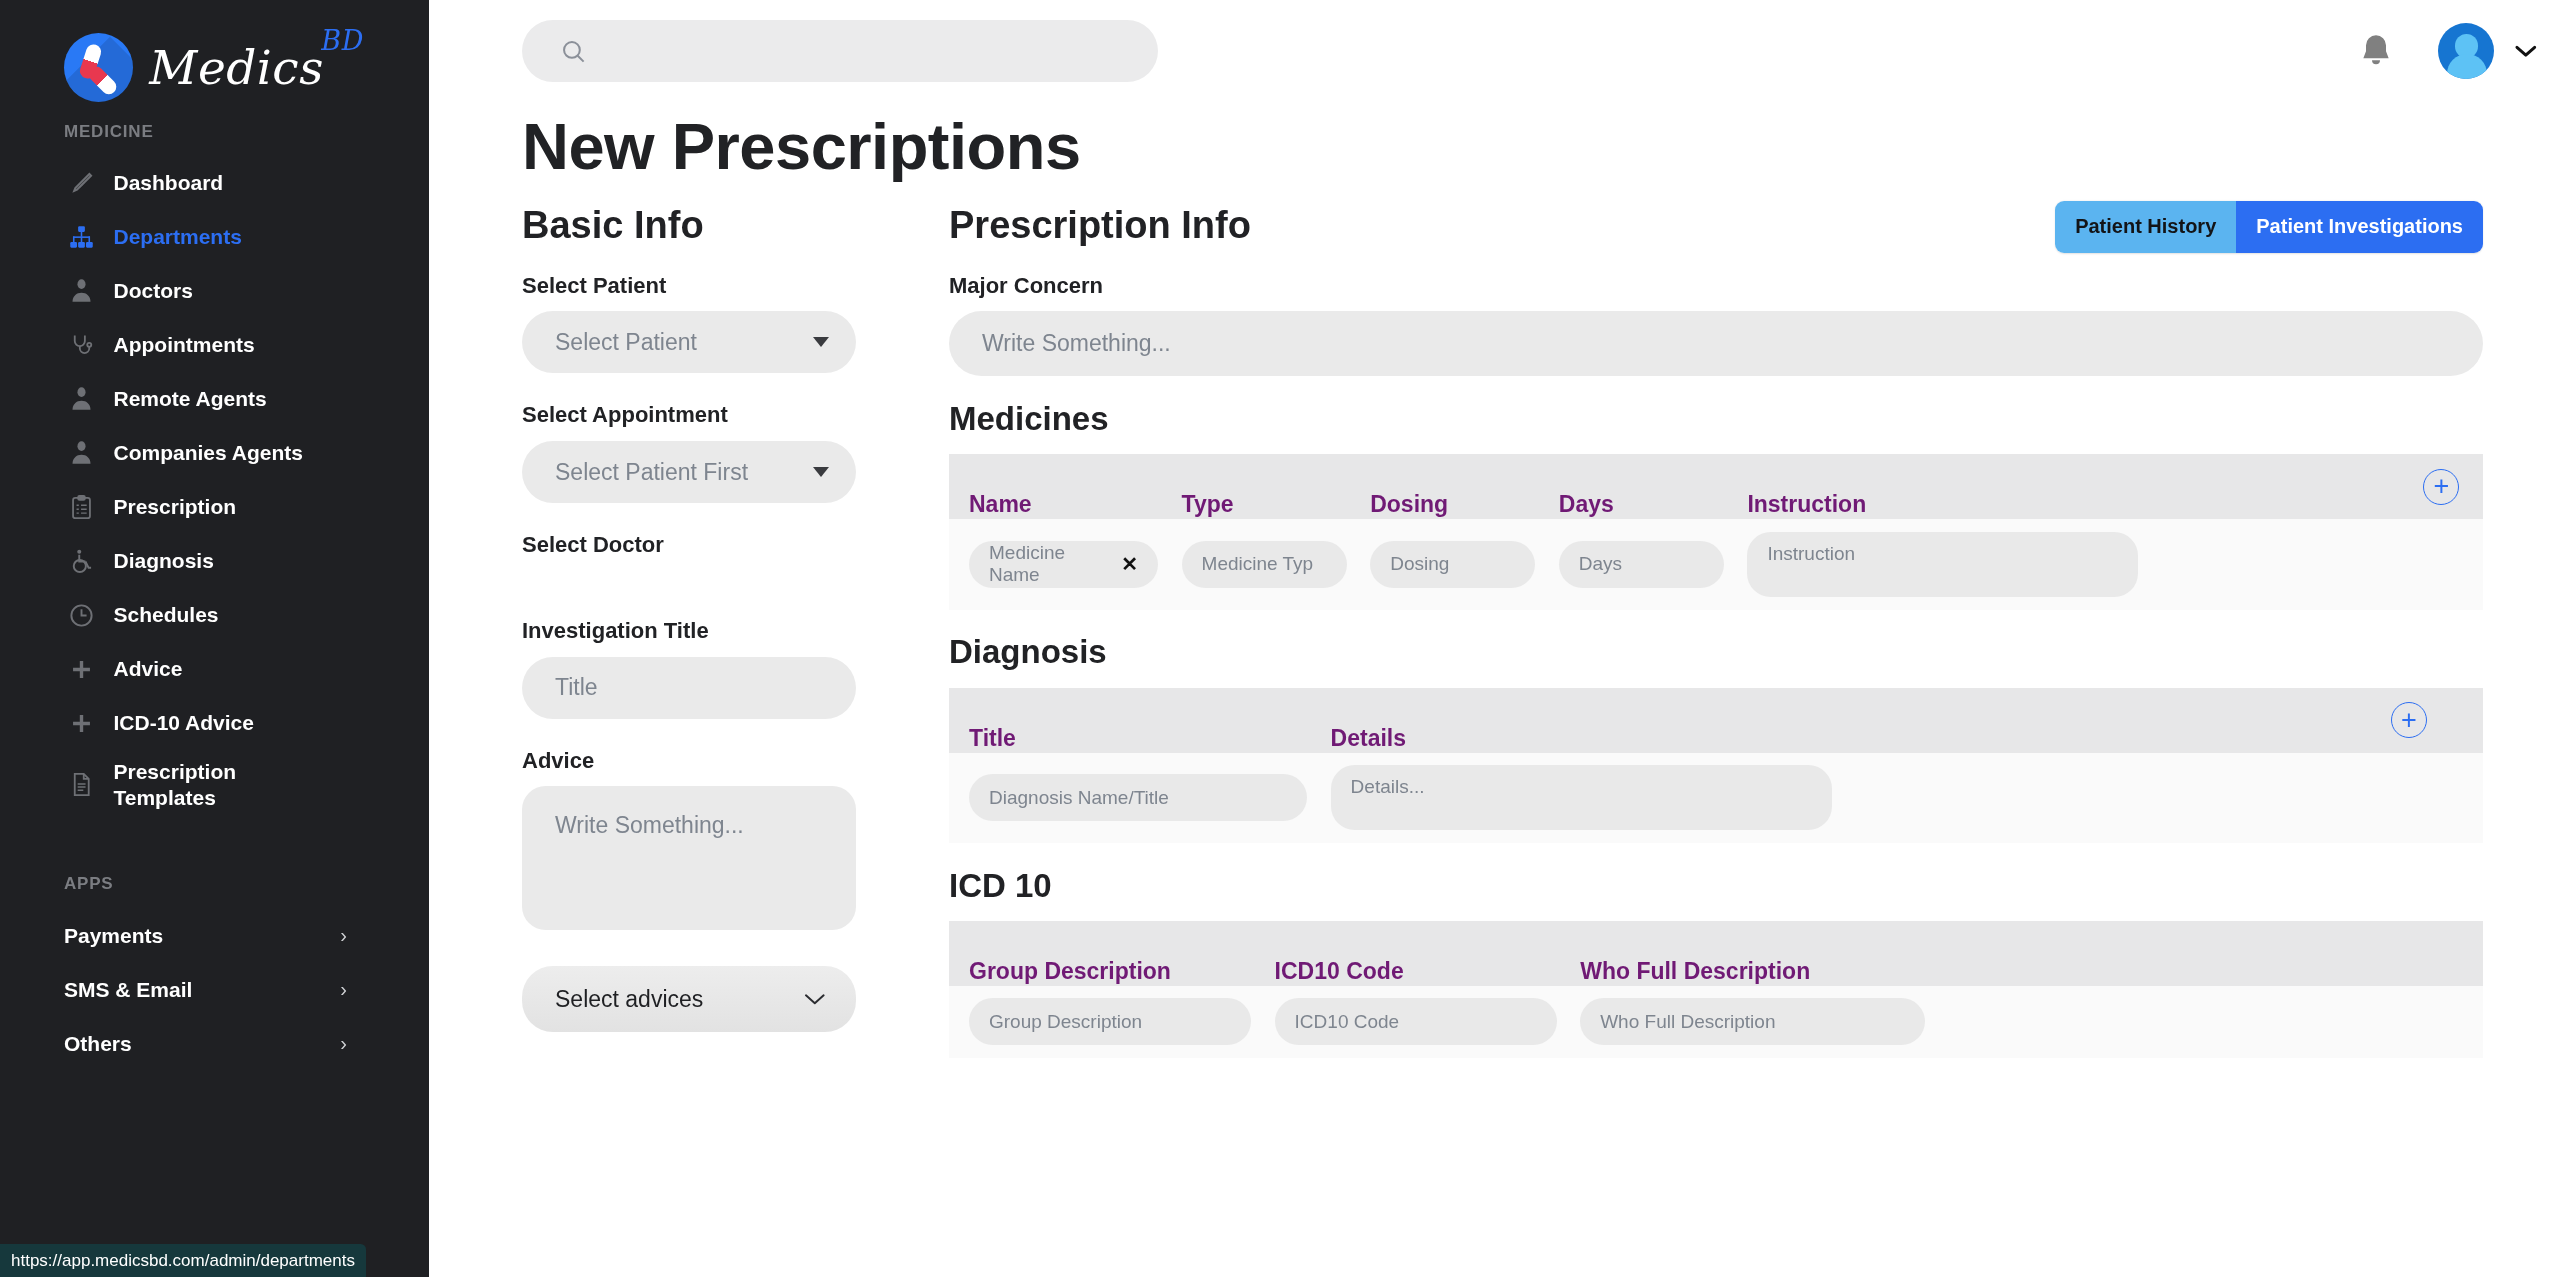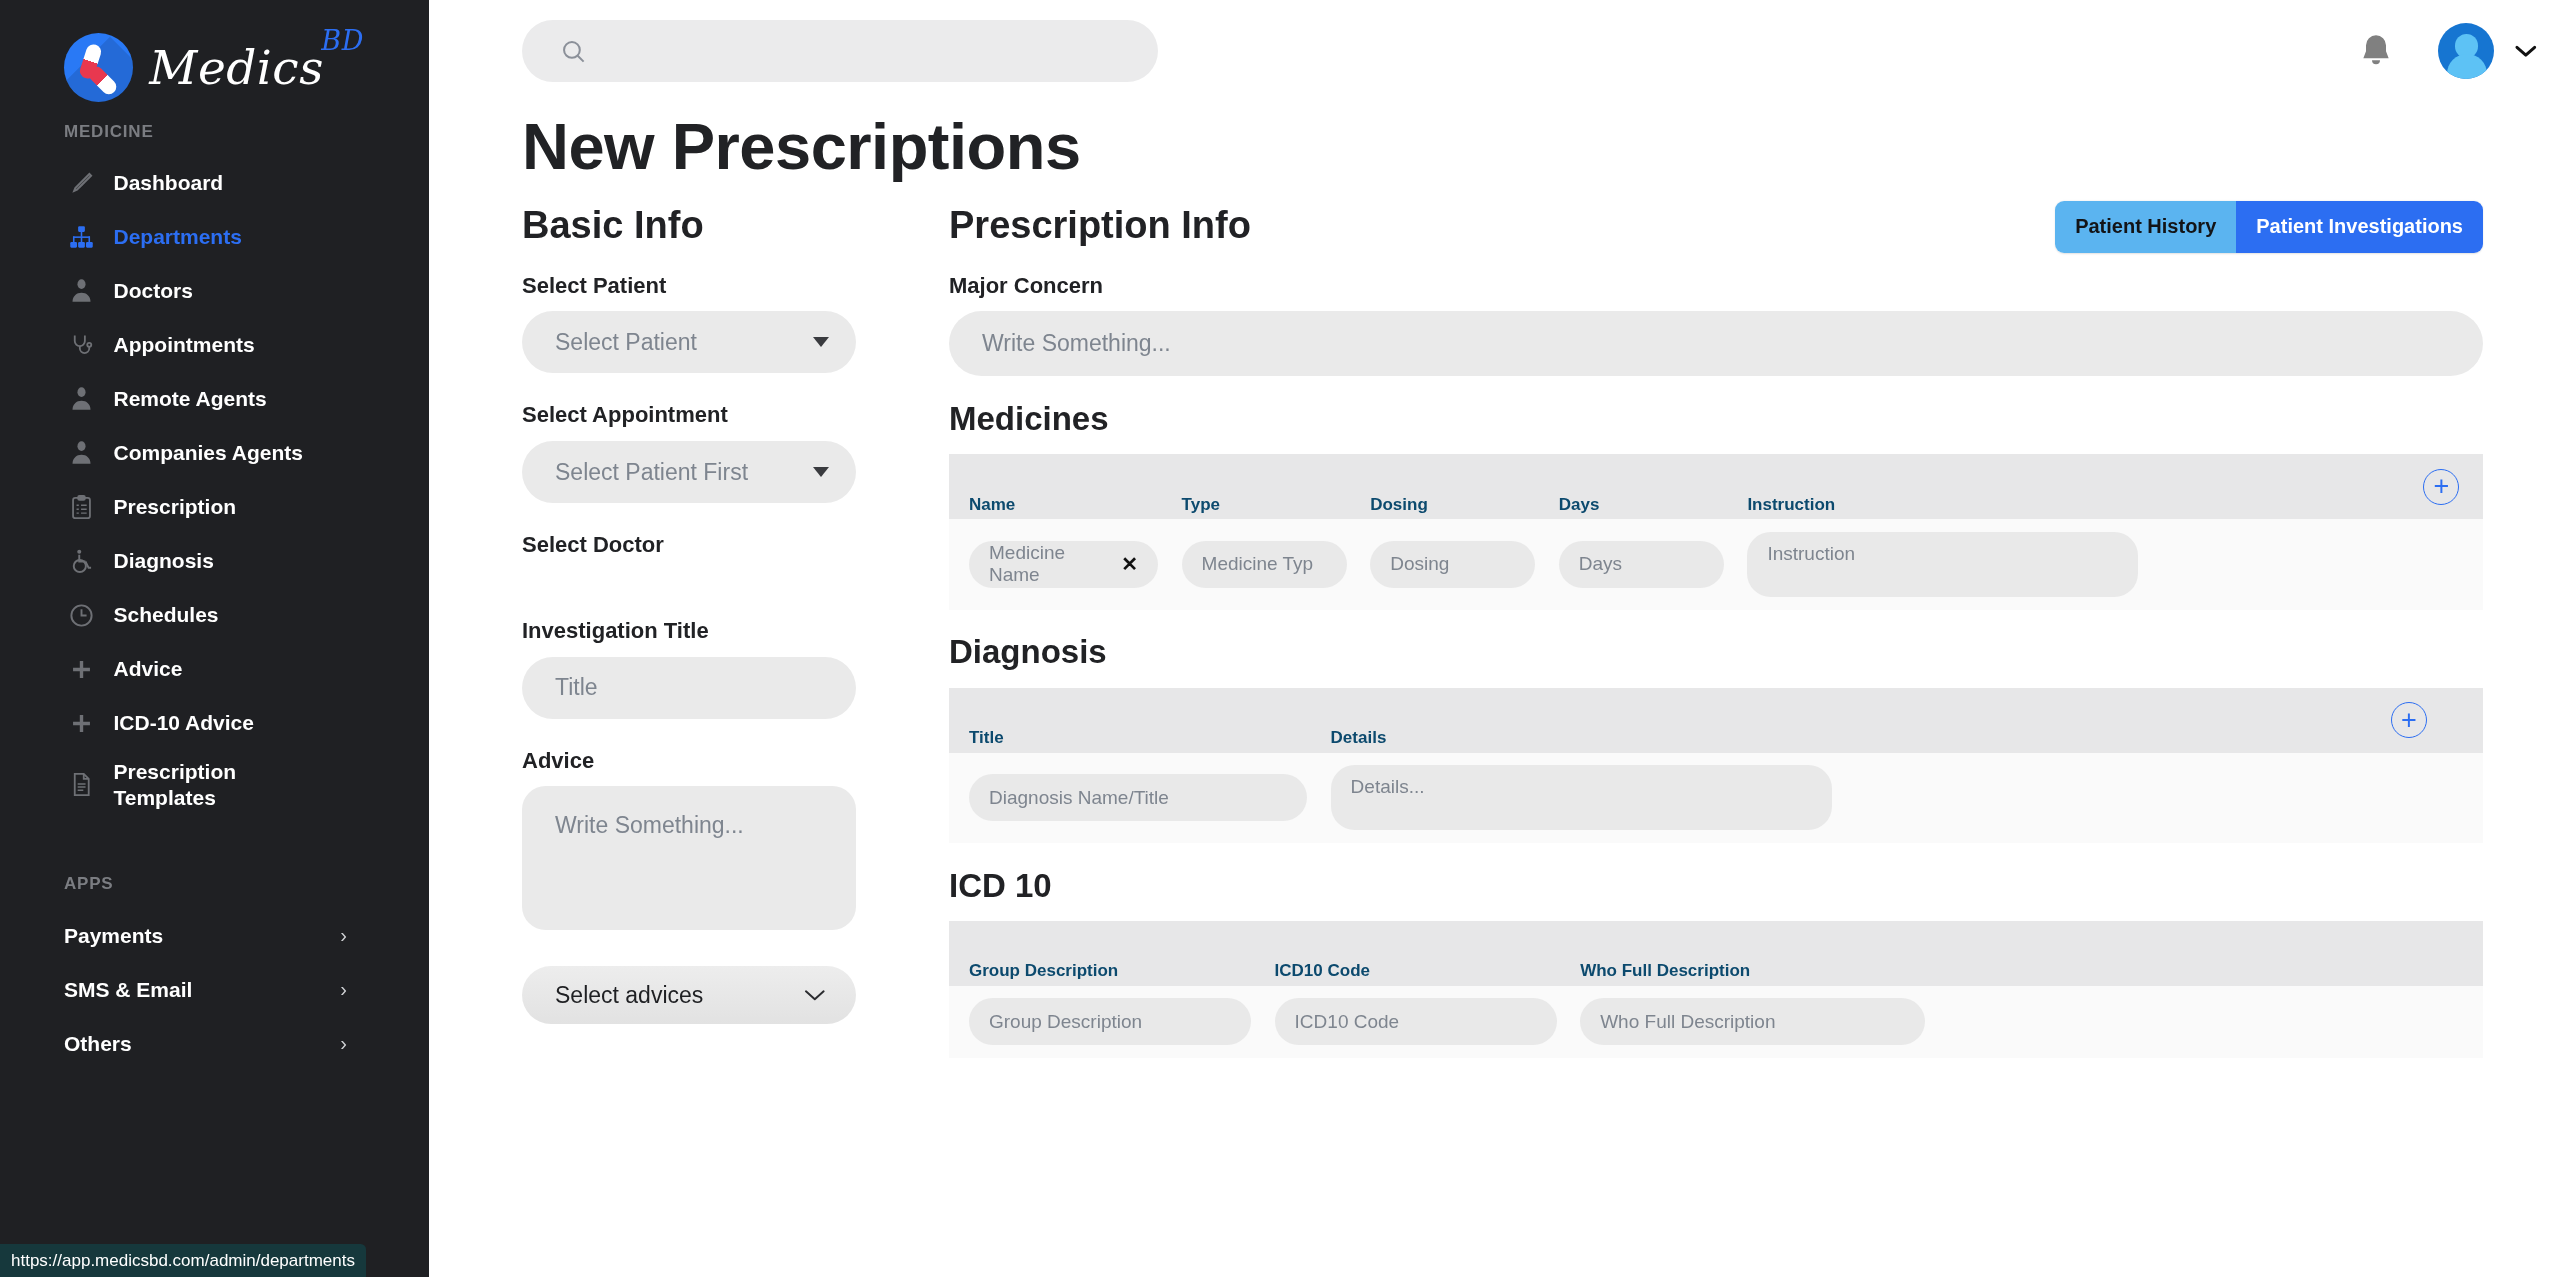--- a/index.html
+++ b/index.html
@@ -202,21 +202,21 @@
   .chev-down-sm { color:#2b2c30; font-size: 22px; line-height: 1; }
 
   .textarea-box {
     height: 144px; background: #eaeaea; border-radius: 23.6px;
     padding: 25.4px 27px 0 33px;
     font-size: 23px; color: #7e858f;
     margin-bottom: 36px;
     cursor: text;
   }
   .advices-select {
-    height: 58px; border-radius: 31px;
+    height: 66px; border-radius: 31px;
     background: linear-gradient(180deg,#ededed,#e2e2e2);
     display: flex; align-items: center; justify-content: space-between;
     padding: 0 29px 0 33px;
     font-size: 23px; color: #1f2023;
     cursor: pointer;
   }
 
   
   .tabs {
     position: absolute; right: 0; top: -3.6px;
@@ -240,21 +240,21 @@
   }
 
   .table { width: 100%; margin-top: 3.6px; }
   .thead {
     background: #e7e7e8;
     display: flex; align-items: center;
     height: 65px; position: relative;
     padding-left: 20px;
   }
   .th {
-    font-size: 17px; font-weight: 700; color: #0c4a6e; margin-top: 36px;
+    font-size: 23px; font-weight: 700; color: #701a75; margin-top: 36px;
   }
   .add-btn {
     position: absolute; right: 23.6px; top: 50%; transform: translateY(-50%);
     width: 36px; height: 36px; border-radius: 50%;
     border: 1.8px solid #2c6ef2; color: #2c6ef2;
     display: flex; align-items: center; justify-content: center;
     font-size: 27px; line-height: 1; cursor: pointer;
     font-weight: 400;
   }
   .trow {

